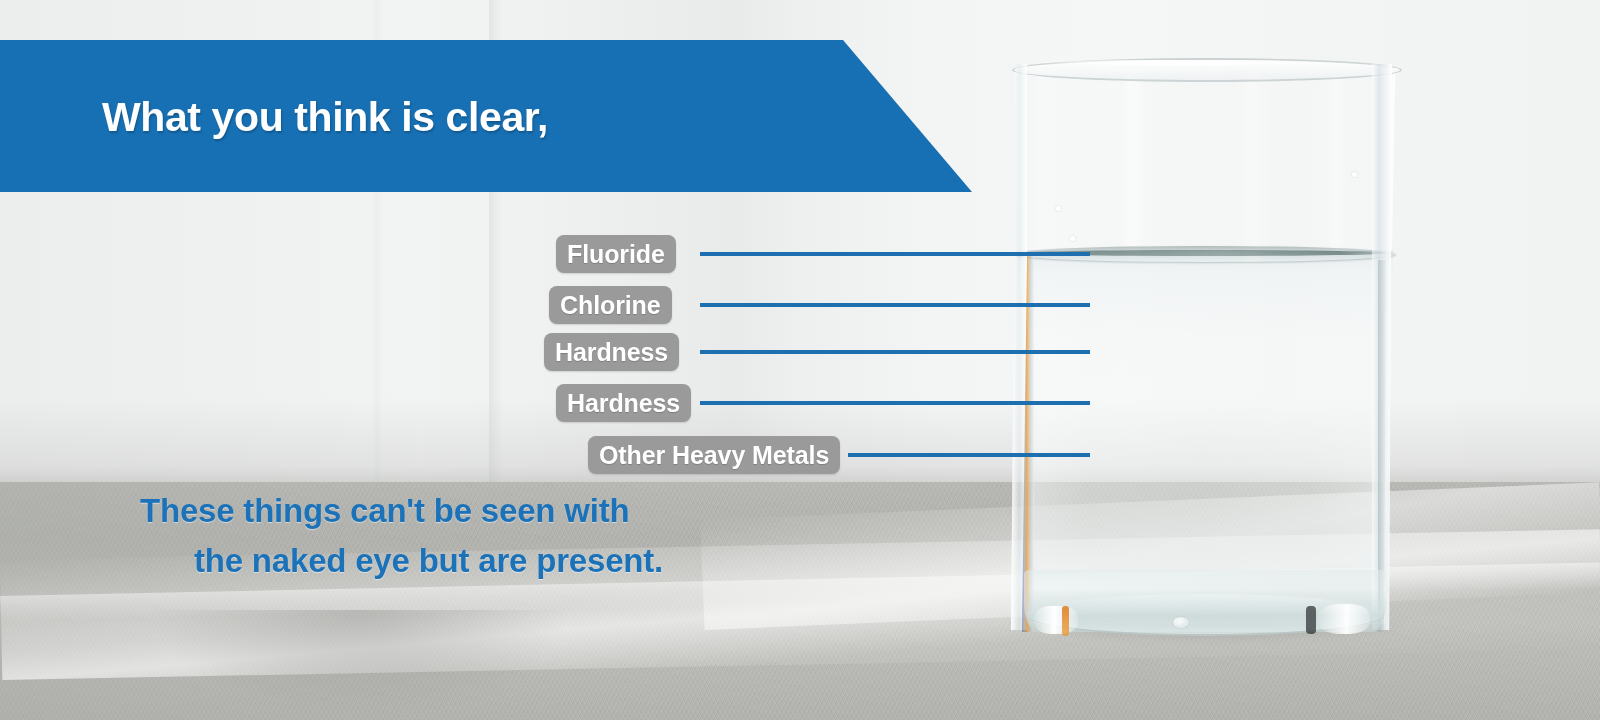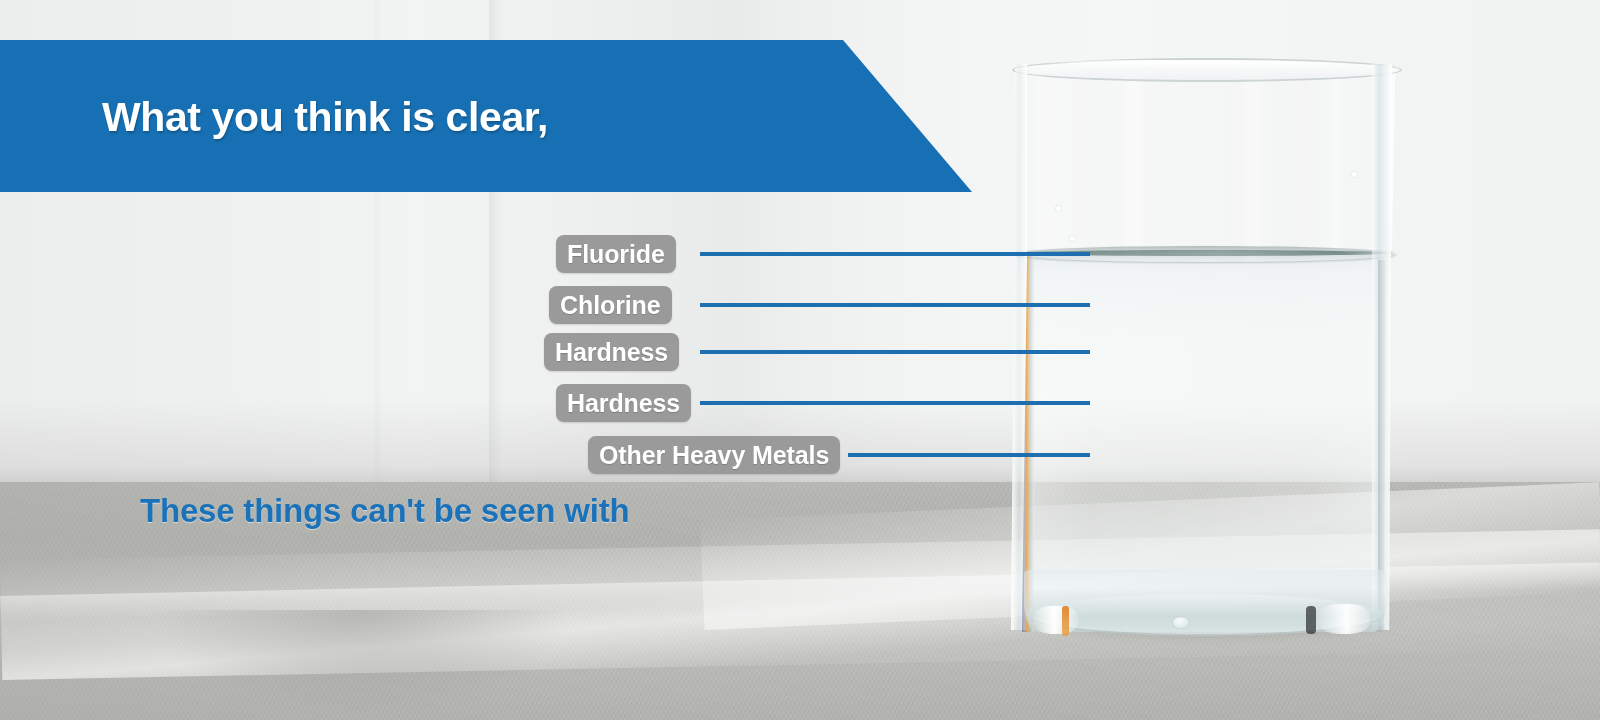--- a/index.html
+++ b/index.html
@@ -362,15 +362,16 @@
     <div class="callout" style="left:556px;top:438px;margin-left:32px;">
       <div class="tag">
         <span class="tag-text">Other Heavy Metals</span>
       </div>
     </div>
 
   </div>
 
   <div class="caption">
     <div class="caption-line c1">These things can't be seen with</div>
+    <div class="caption-line c2">the naked eye but are present.</div>
   </div>
 
 </div>
 
 </body></html>

